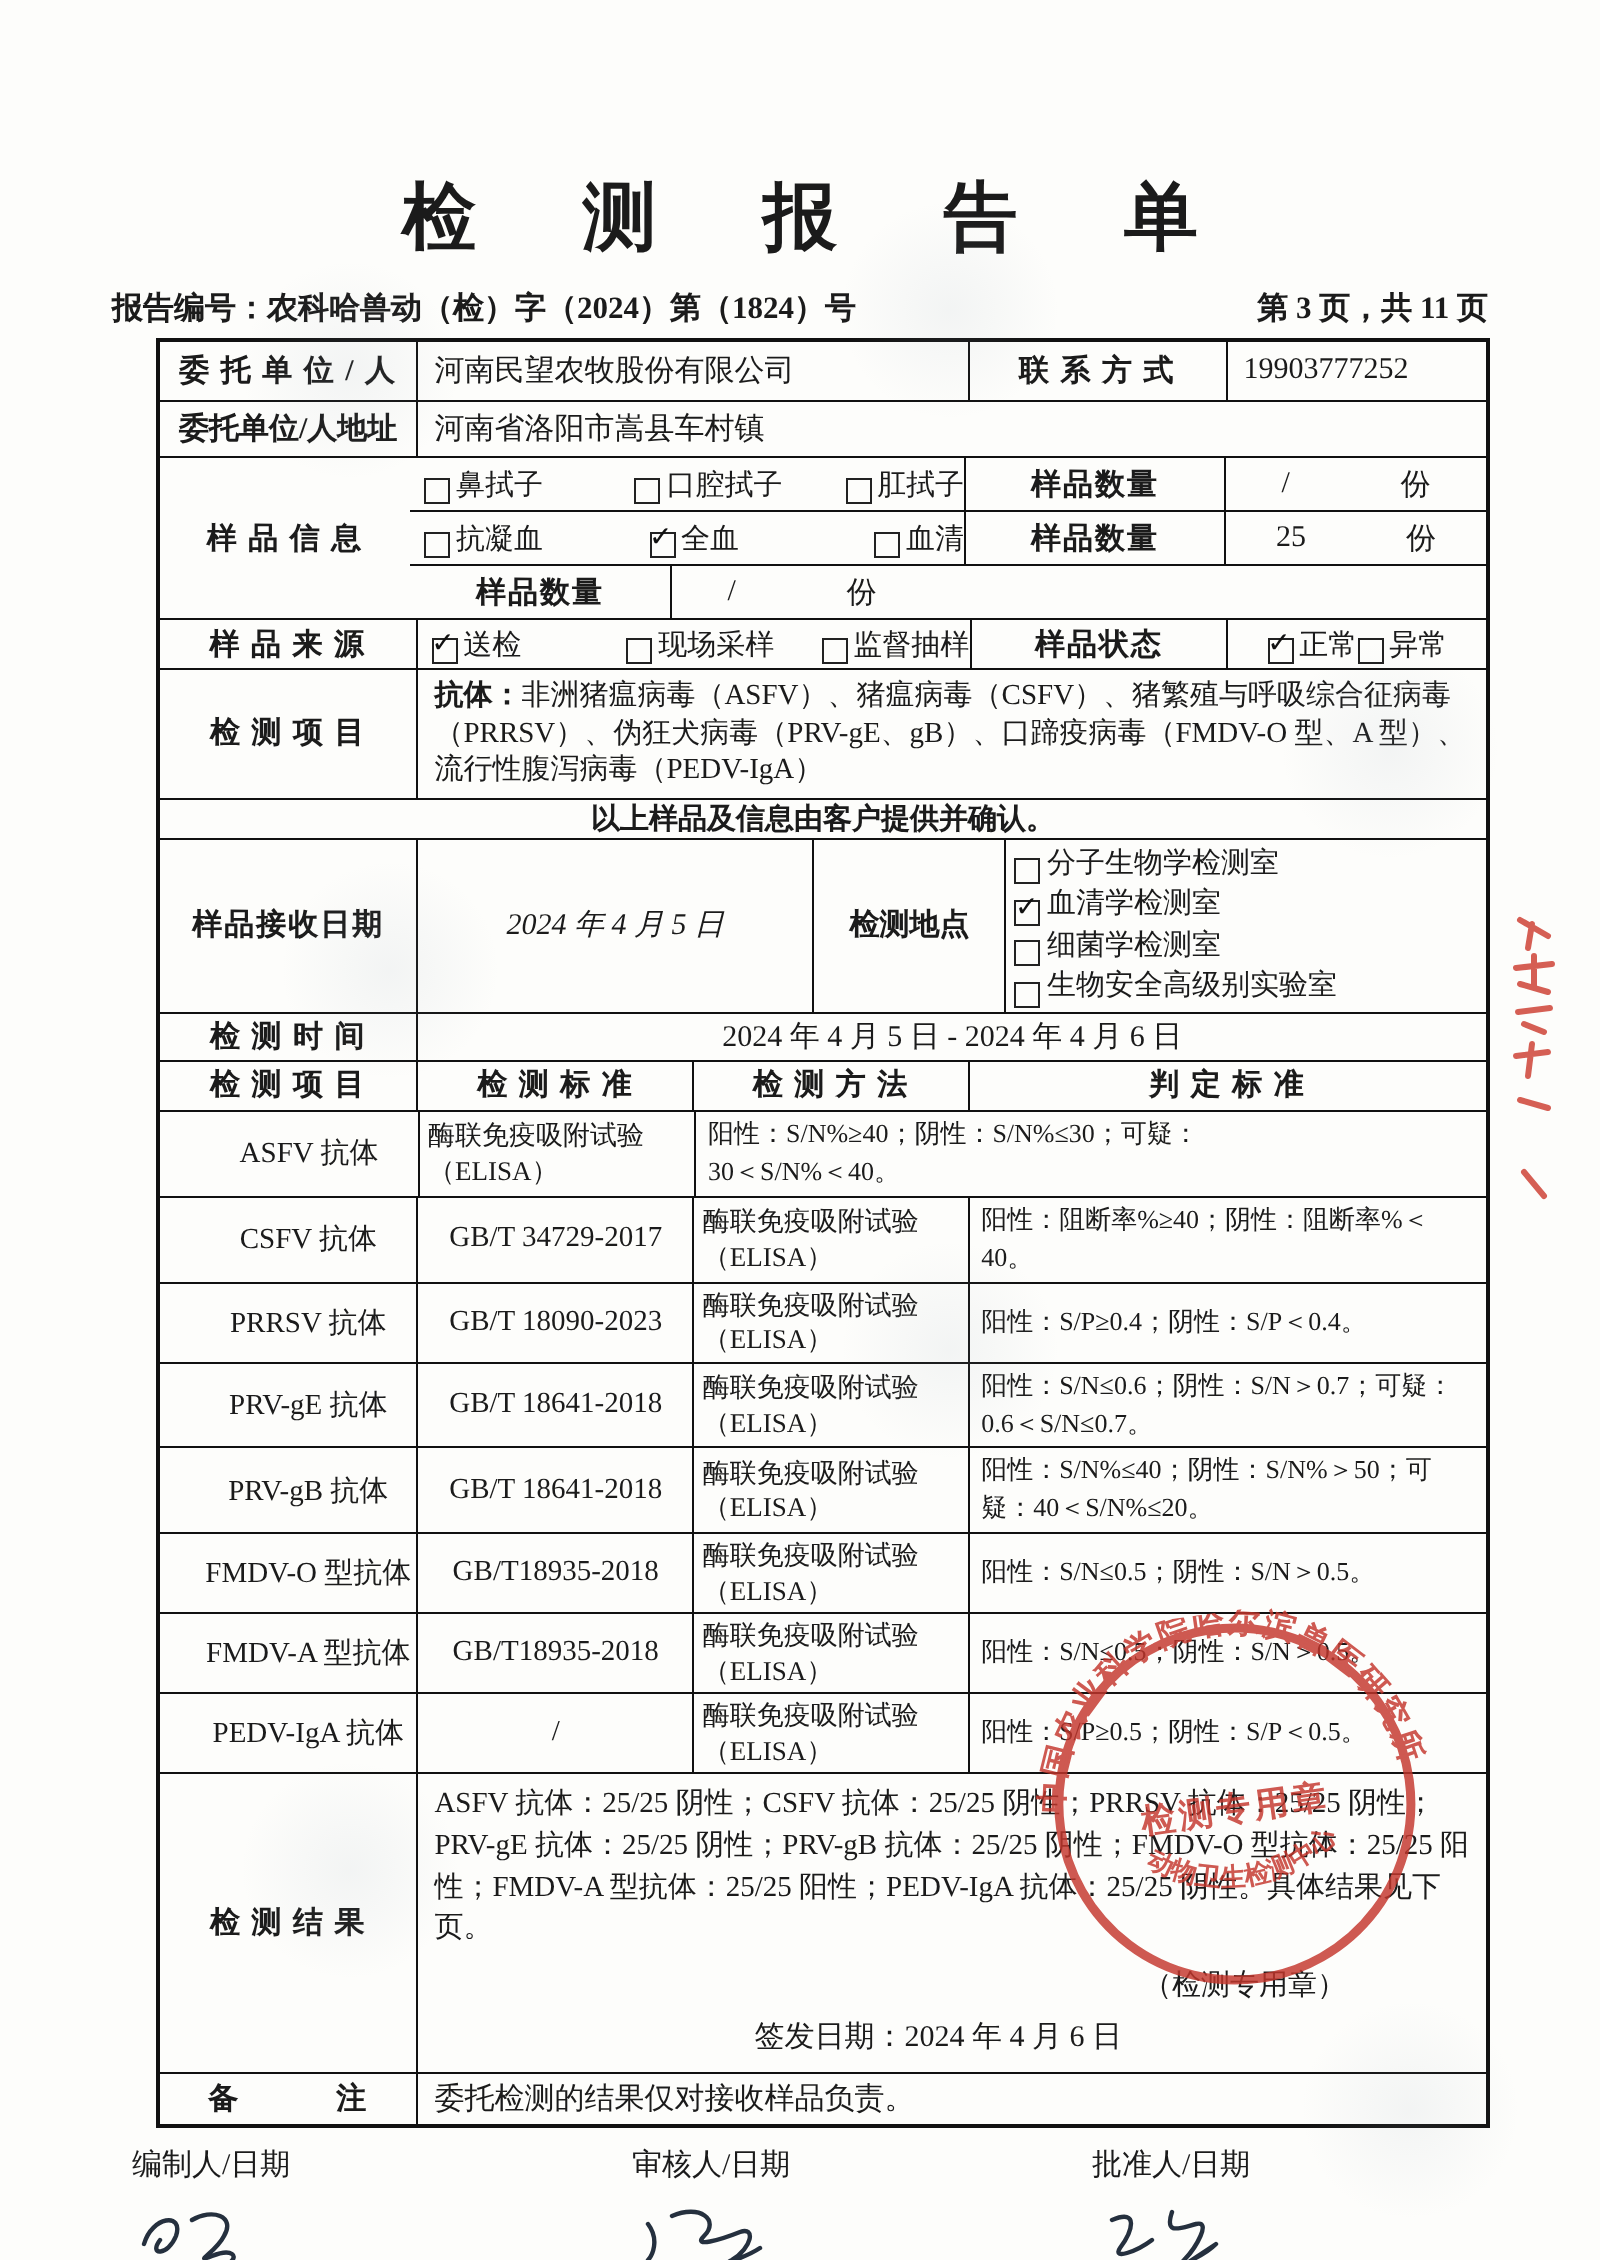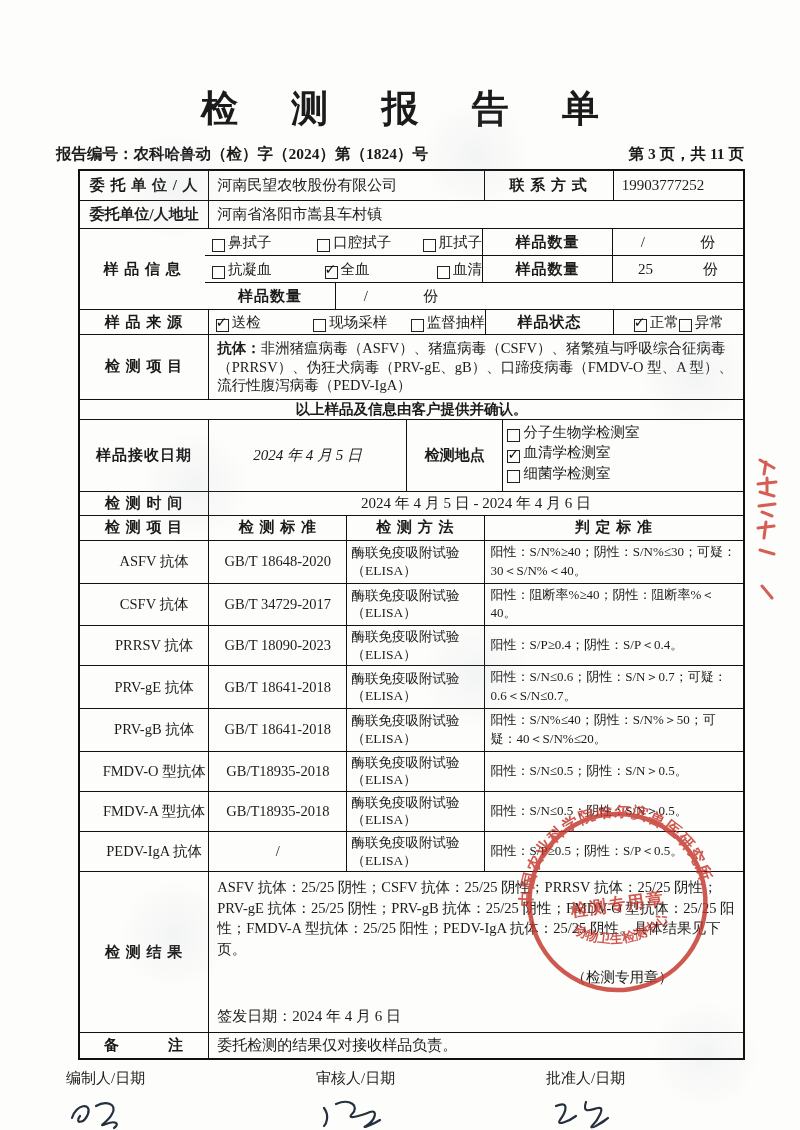--- a/index.html
+++ b/index.html
@@ -37,21 +37,21 @@
   .items-cell{display:block;padding:4px 8px;font-size:14.5px;line-height:1.28;}
   .loclist{display:block;padding:2px 4px;font-size:13.8px;line-height:1.42;}
   .loclist .opt{display:flex;width:auto;}
   .hdr{font-weight:bold;font-size:15px;justify-content:center;letter-spacing:1px;}
   .cell-sm{font-size:13.5px;line-height:1.3;padding:2px 4px;text-align:left;justify-content:center;}
   .crit{font-size:13px;line-height:1.45;padding:2px 6px;text-align:left;justify-content:flex-start;}
   .item-cell{font-size:14.5px;justify-content:center;text-align:center;padding-left:20px;}
   .std-cell{font-size:14.5px;justify-content:center;text-align:center;}
   .result-cell{display:block;padding:5px 8px;font-size:14.5px;line-height:1.42;position:relative;}
   .stamp-note{text-align:right;padding-right:62px;margin-top:8px;font-size:14.5px;}
-  .issue-date{text-align:left;padding-right:14px;font-size:15px;margin-top:18px;}
+  .issue-date{text-align:center;padding-right:14px;font-size:15px;margin-top:6px;}
   
   .sig-row{display:flex;margin:9px 0 0 66px;width:690px;font-size:15px;}
   .sig-row .sl{width:250px;} .sig-row .sl2{width:230px;} .sig-row .sl3{width:200px;}
   .sig-area{display:flex;margin:6px 0 0 66px;width:690px;align-items:flex-end;}
   .sig-block{display:flex;flex-direction:column;}
   .sb1{width:250px;} .sb2{width:230px;} .sb3{width:200px;}
   .sig-date{font-family:"DejaVu Sans",sans-serif;font-style:italic;font-size:15px;
             transform:skewX(-10deg) rotate(-3deg);color:#25303e;letter-spacing:1px;}
   
   .stamp{position:absolute;left:512px;top:806px;opacity:0.82;transform:rotate(-8deg);pointer-events:none;}
@@ -196,38 +196,41 @@
             <span>分子生物学检测室</span>
           </span>
         <span class="opt">
             <span class="cb checked"></span>
             <span>血清学检测室</span>
           </span>
         <span class="opt">
             <span class="cb"></span>
             <span>细菌学检测室</span>
           </span>
+        <span class="opt">
+            <span class="cb"></span>
+            <span>生物安全高级别实验室</span>
+          </span>
       </div>
     </div>
 
     <div class="tr" style="min-height:24px;">
       <div class="td lab c1">检 测 时 间</div>
       <div class="td center full" style="font-size:15px;">2024 年 4 月 5 日 - 2024 年 4 月 6 日</div>
     </div>
 
     <div class="tr" style="min-height:25px;">
       <div class="td hdr t1">检 测 项 目</div>
       <div class="td hdr t2">检 测 标 准</div>
       <div class="td hdr t3">检 测 方 法</div>
       <div class="td hdr t4">判 定 标 准</div>
     </div>
 
     <div class="tr" style="min-height:43px;">
       <div class="td item-cell t1">ASFV 抗体</div>
-      <div class="td std-cell t2">GB/T 18648-2020</div>
       <div class="td cell-sm t3">酶联免疫吸附试验（ELISA）</div>
       <div class="td crit t4">阳性：S/N%≥40；阴性：S/N%≤30；可疑：30＜S/N%＜40。</div>
     </div>
     <div class="tr" style="min-height:42px;">
       <div class="td item-cell t1">CSFV 抗体</div>
       <div class="td std-cell t2">GB/T 34729-2017</div>
       <div class="td cell-sm t3">酶联免疫吸附试验（ELISA）</div>
       <div class="td crit t4">阳性：阻断率%≥40；阴性：阻断率%＜40。</div>
     </div>
     <div class="tr" style="min-height:37px;">

